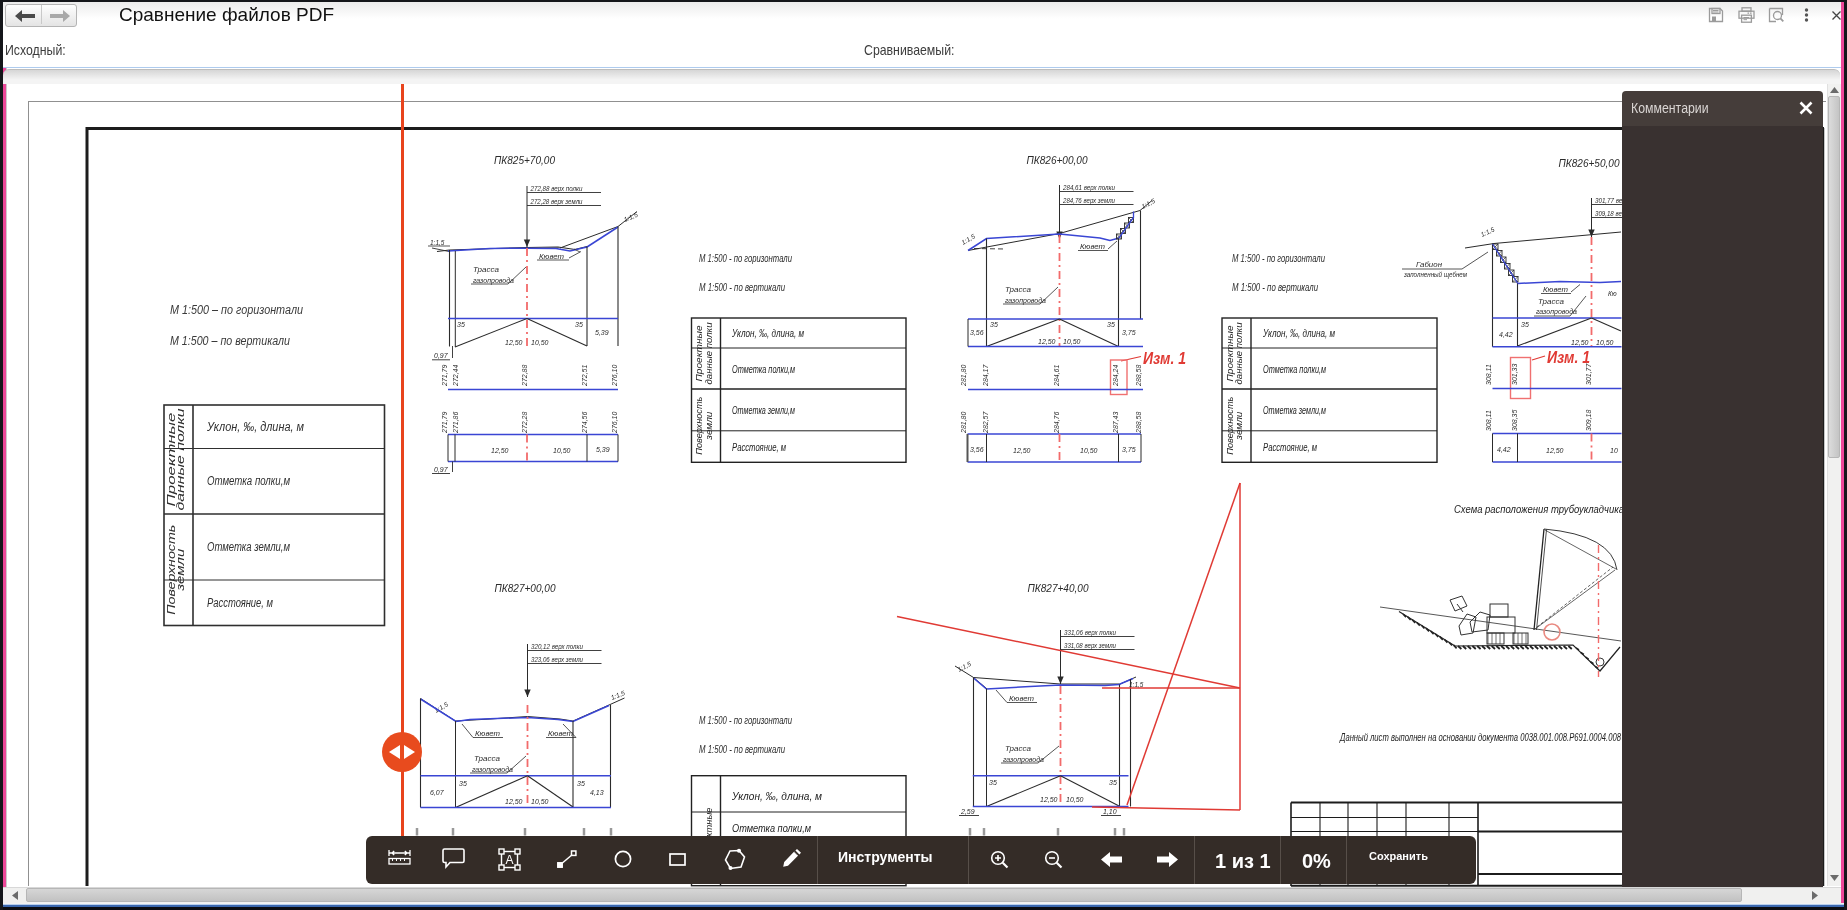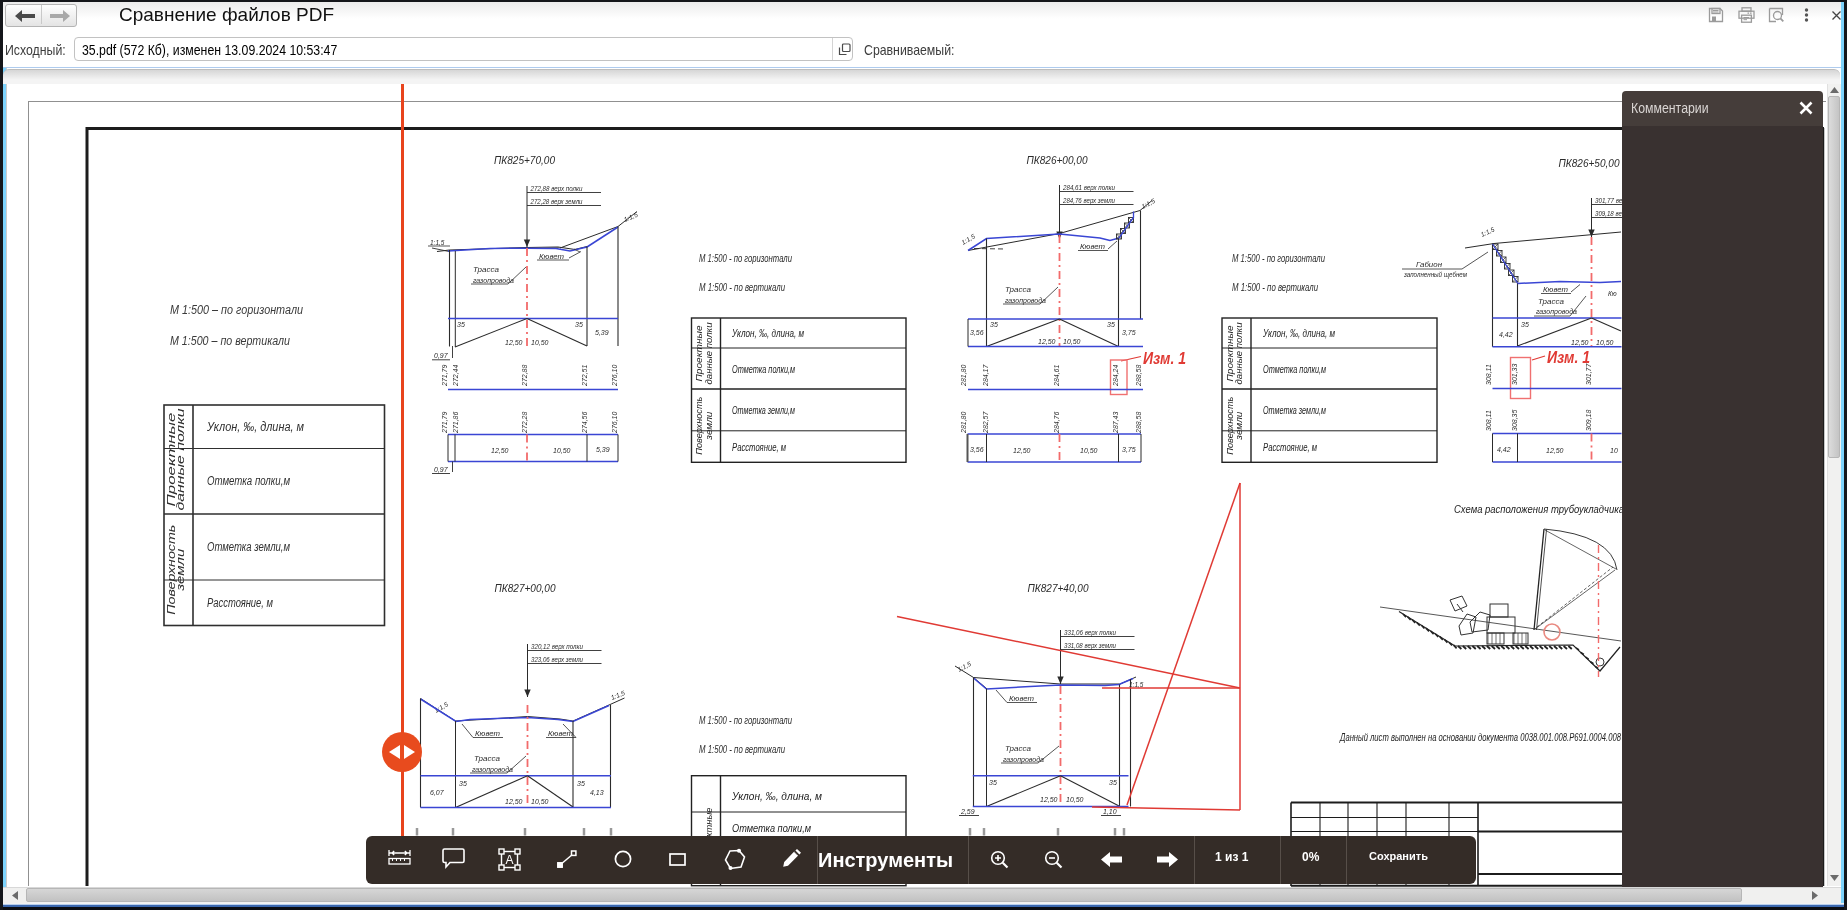--- a/index.html
+++ b/index.html
@@ -1,17 +1,17 @@
 <!DOCTYPE html>
 <html><head><meta charset="utf-8">
 <style>
 * { margin:0; padding:0; box-sizing:border-box; }
 html,body { width:1847px; height:910px; overflow:hidden; font-family:"Liberation Sans", sans-serif; }
 .abs { position:absolute; }
-#win { position:relative; width:1847px; height:910px; background:#7dd3fc; }
+#win { position:relative; width:1847px; height:910px; background:#ec4899; }
 #titlebar { left:0; top:0; width:1841px; height:34px; background:linear-gradient(#e9e9e9,#ffffff 55%); }
 #navbox { left:5px; top:4px; width:72px; height:23px; background:linear-gradient(#fefefe,#e4e4e4); border:1px solid #b4b4b4; border-radius:3px; }
 #navdiv { left:41px; top:5px; width:1px; height:19px; background:#c9c9c9; }
 #apptitle { left:119px; top:4px; font-size:19px; color:#111; }
 #row2 { left:0; top:34px; width:1841px; height:33px; background:#fff; }
 .lab { font-size:15px; color:#3c3c3c; transform:scaleX(0.82); transform-origin:0 50%; white-space:nowrap; }
 .inp { position:absolute; height:24px; border:1px solid #c2c2c2; border-radius:4px; background:#fff; font-size:15px; color:#000; }
 .inp span.t { position:absolute; left:7px; top:3px; white-space:nowrap; transform:scaleX(0.82); transform-origin:0 50%; }
 .inpdiv { position:absolute; top:0; width:1px; height:22px; background:#d4d4d4; }
 #blueline { left:0; top:67px; width:1841px; height:1px; background:#aecbee; }
@@ -20,21 +20,21 @@
 #drawing { left:0; top:0; width:1847px; height:910px; pointer-events:none; }
 #divider { left:401px; top:84px; width:3px; height:752px; background:#e8441d; }
 #knob { left:382px; top:732px; width:40px; height:40px; border-radius:50%; background:#e84b1e; }
 #knob .tl { position:absolute; left:7px; top:13px; width:0; height:0; border-right:11px solid #fff; border-top:7px solid transparent; border-bottom:7px solid transparent; }
 #knob .tr { position:absolute; right:7px; top:13px; width:0; height:0; border-left:11px solid #fff; border-top:7px solid transparent; border-bottom:7px solid transparent; }
 #panel { left:1622px; top:91px; width:201px; height:852px; background:#393130; border-radius:12px; }
 #panelhead { left:0; top:0; width:201px; height:35px; background:#453d3a; border-radius:4px 4px 0 0; }
 #panelhead .cap { position:absolute; left:9px; top:9px; font-size:14px; color:#dad6d4; transform:scaleX(0.88); transform-origin:0 50%; white-space:nowrap; }
 #toolbar { left:366px; top:836px; width:1110px; height:48px; background:#342c27; border-radius:6px; }
 .tb-div { position:absolute; top:0; width:1px; height:48px; background:#574f49; }
-.tb-txt { position:absolute; top:14px; color:#fff; font-size:12px; font-weight:bold; }
+.tb-txt { position:absolute; top:14px; color:#fff; font-size:20px; font-weight:bold; }
 #vscroll { left:1827px; top:84px; width:14px; height:802px; background:#f1f1f0; border-left:1px solid #e0e0e0; }
 #vthumb { left:1828px; top:96px; width:12px; height:362px; background:linear-gradient(90deg,#dcdcdc,#c4c4c4); border:1px solid #b6b6b6; border-radius:2px; }
 #hscroll { left:3px; top:887px; width:1838px; height:16px; background:#f0f0ef; border-top:1px solid #d8d8d8; }
 #hthumb { left:26px; top:888px; width:1716px; height:14px; background:linear-gradient(#d6d6d6,#c2c2c2); border:1px solid #b6b6b6; border-radius:2px; }
 #btmborder { left:0; top:903px; width:1847px; height:7px; background:linear-gradient(#f2f2f2 0 14%, #b9cfec 14% 33%, #3a67ae 33% 62%, #0b0d12 62%); }
 .icn { position:absolute; }
 </style></head>
 <body>
 <div id="win">
 
@@ -81,28 +81,20 @@
     </svg>
 
  <svg class="icn" style="left:1832px;top:11px" width="9" height="9" viewBox="0 0 9 9" stroke="#444" stroke-width="1.3">
       <path d="M0.5 0.5 L8.5 8.5 M8.5 0.5 L0.5 8.5"></path>
     </svg>
 
  <div class="abs" id="row2"></div>
 
  <div class="abs lab" style="left:5px;top:41px">Исходный:</div>
 
- <div class="inp" style="left:74px;top:37px;width:779px">
-      <span class="t">35.pdf (572 Кб), изменен 13.09.2024 10:53:47</span>
-   <span class="inpdiv" style="left:757px"></span>
-   <svg style="position:absolute;left:763px;top:5px" width="13" height="13" viewBox="0 0 13 13" fill="none" stroke="#4a4a4a" stroke-width="1.2">
-        <rect x="4.5" y="1" width="7.5" height="7.5" rx="1"></rect>
-        <path d="M8.5 11.5 H1.5 V4.5"></path>
-      </svg>
- </div>
 
  <div class="abs lab" style="left:864px;top:41px">Сравниваемый:</div>
 
 
  <div class="abs" id="blueline"></div>
 
  <div class="abs" id="viewer"></div>
 
  <div class="abs" id="viewtop"></div>
 
@@ -727,21 +719,21 @@
         <circle cx="16" cy="2.8" r="2" fill="#fff" stroke="none"></circle>
         <circle cx="7.5" cy="20" r="2" fill="#fff" stroke="none"></circle>
       </svg>
 
    <svg class="icn" style="left:415px;top:13px" width="20" height="20" viewBox="0 0 20 20" fill="#fff">
         <path d="M13.2 2.6 L17.2 6.6 L7 16.8 L2.2 17.8 L3.2 13 Z M14.4 1.4 L16 0 L20 3.8 L18.4 5.4 Z" stroke="none"></path>
         <path d="M13.2 2.6 L17.2 6.6" stroke="#342c27" stroke-width="0.8"></path>
       </svg>
    <div class="tb-div" style="left:451px"></div>
 
-   <div class="tb-txt" style="left:452px;font-size:20px;top:13px">Инструменты</div>
+   <div class="tb-txt" style="left:472px;font-size:14px;top:13px">Инструменты</div>
    <div class="tb-div" style="left:602px"></div>
 
    <svg class="icn" style="left:624px;top:14px" width="19" height="19" viewBox="0 0 19 19" stroke="#fff" fill="none" stroke-width="1.6">
         <circle cx="8" cy="8" r="6.3"></circle>
         <path d="M12.7 12.7 L17.5 17.5" stroke-width="2.2"></path>
         <path d="M5 8 H11 M8 5 V11"></path>
       </svg>
 
    <svg class="icn" style="left:678px;top:14px" width="19" height="19" viewBox="0 0 19 19" stroke="#fff" fill="none" stroke-width="1.6">
         <circle cx="8" cy="8" r="6.3"></circle>

